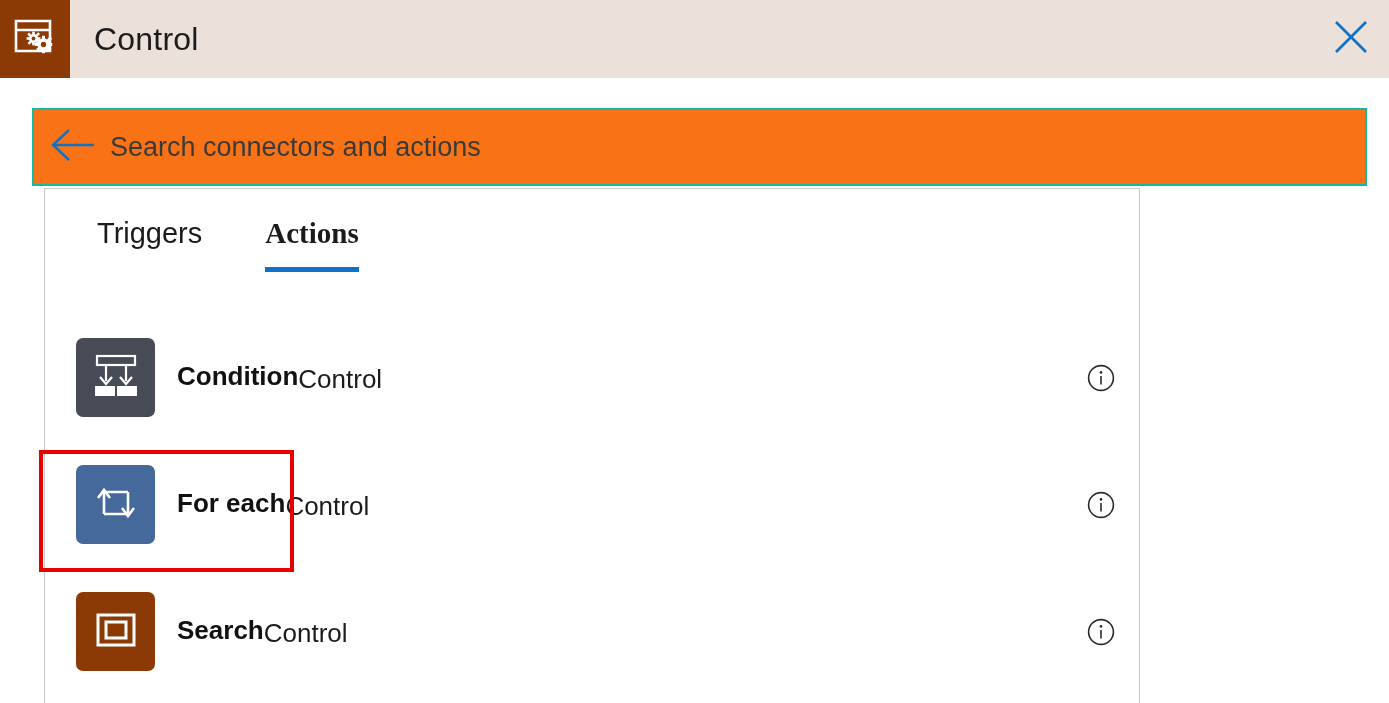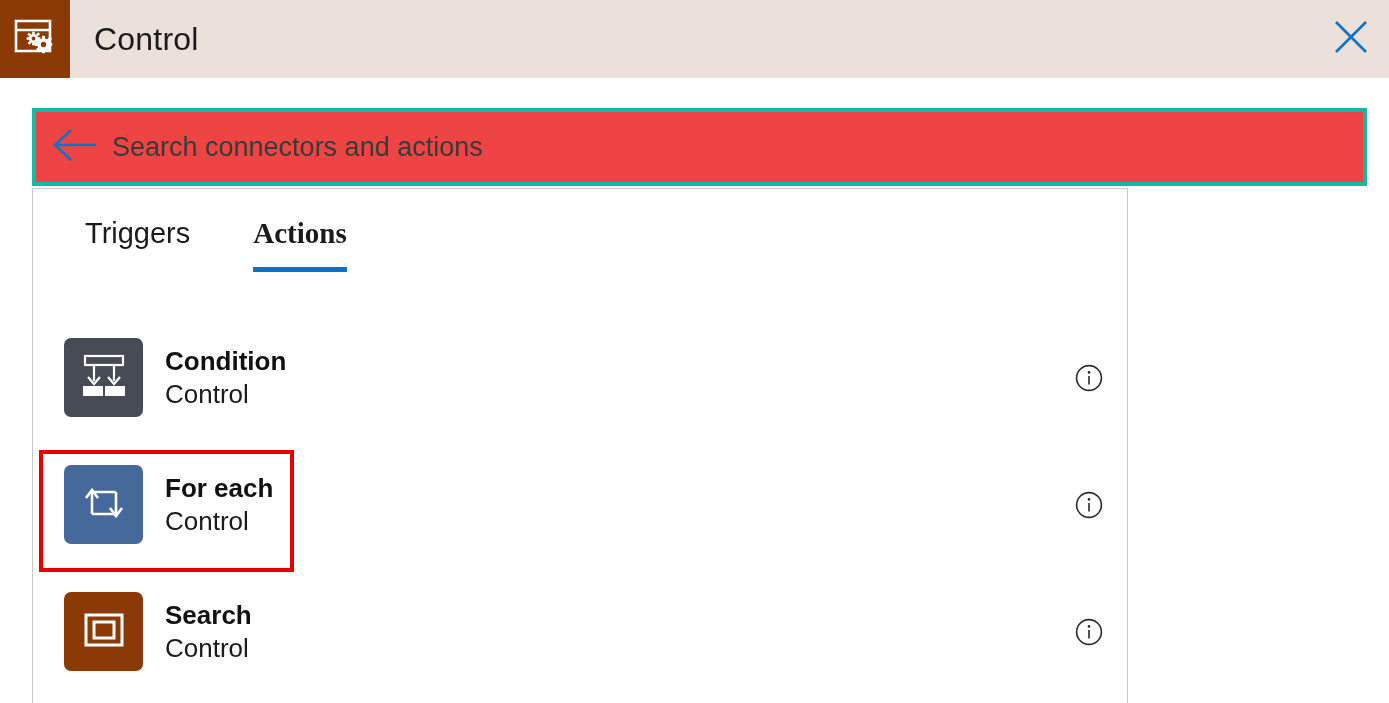--- a/index.html
+++ b/index.html
@@ -55,22 +55,22 @@
   }
 
   
   .searchbox {
     position: absolute;
     left: 32px;
     top: 108px;
     width: 1335px;
     height: 78px;
     box-sizing: border-box;
-    border: 4px solid #14b8a6;
-    background: #ef4444;
+    border: 2px solid #14b8a6;
+    background: #f97316;
     display: flex;
     align-items: center;
   }
   .back-arrow {
     width: 76px;
     flex: 0 0 76px;
     display: flex;
     align-items: center;
     justify-content: center;
     cursor: pointer;
@@ -87,21 +87,21 @@
     height: 60px;
   }
   .search-input::placeholder {
     color: #3a3a3a;
     opacity: 1;
   }
 
   
   .panel {
     position: absolute;
-    left: 32px;
+    left: 44px;
     top: 188px;
     width: 1096px;
     height: 515px;
     box-sizing: border-box;
     border: 1px solid #c8c8c8;
     border-bottom: none;
     background: #ffffff;
     overflow: hidden;
   }
 
@@ -157,21 +157,20 @@
     height: 79px;
     border-radius: 7px;
     flex: 0 0 79px;
     display: flex;
     align-items: center;
     justify-content: center;
   }
   .action-text {
     margin-left: 22px;
     display: flex;
-    flex-direction: column;
     justify-content: center;
     line-height: 1.16;
   }
   .action-title {
     font-size: 26px;
     font-weight: bold;
     color: #111111;
   }
   .action-sub {
     font-size: 26px;

